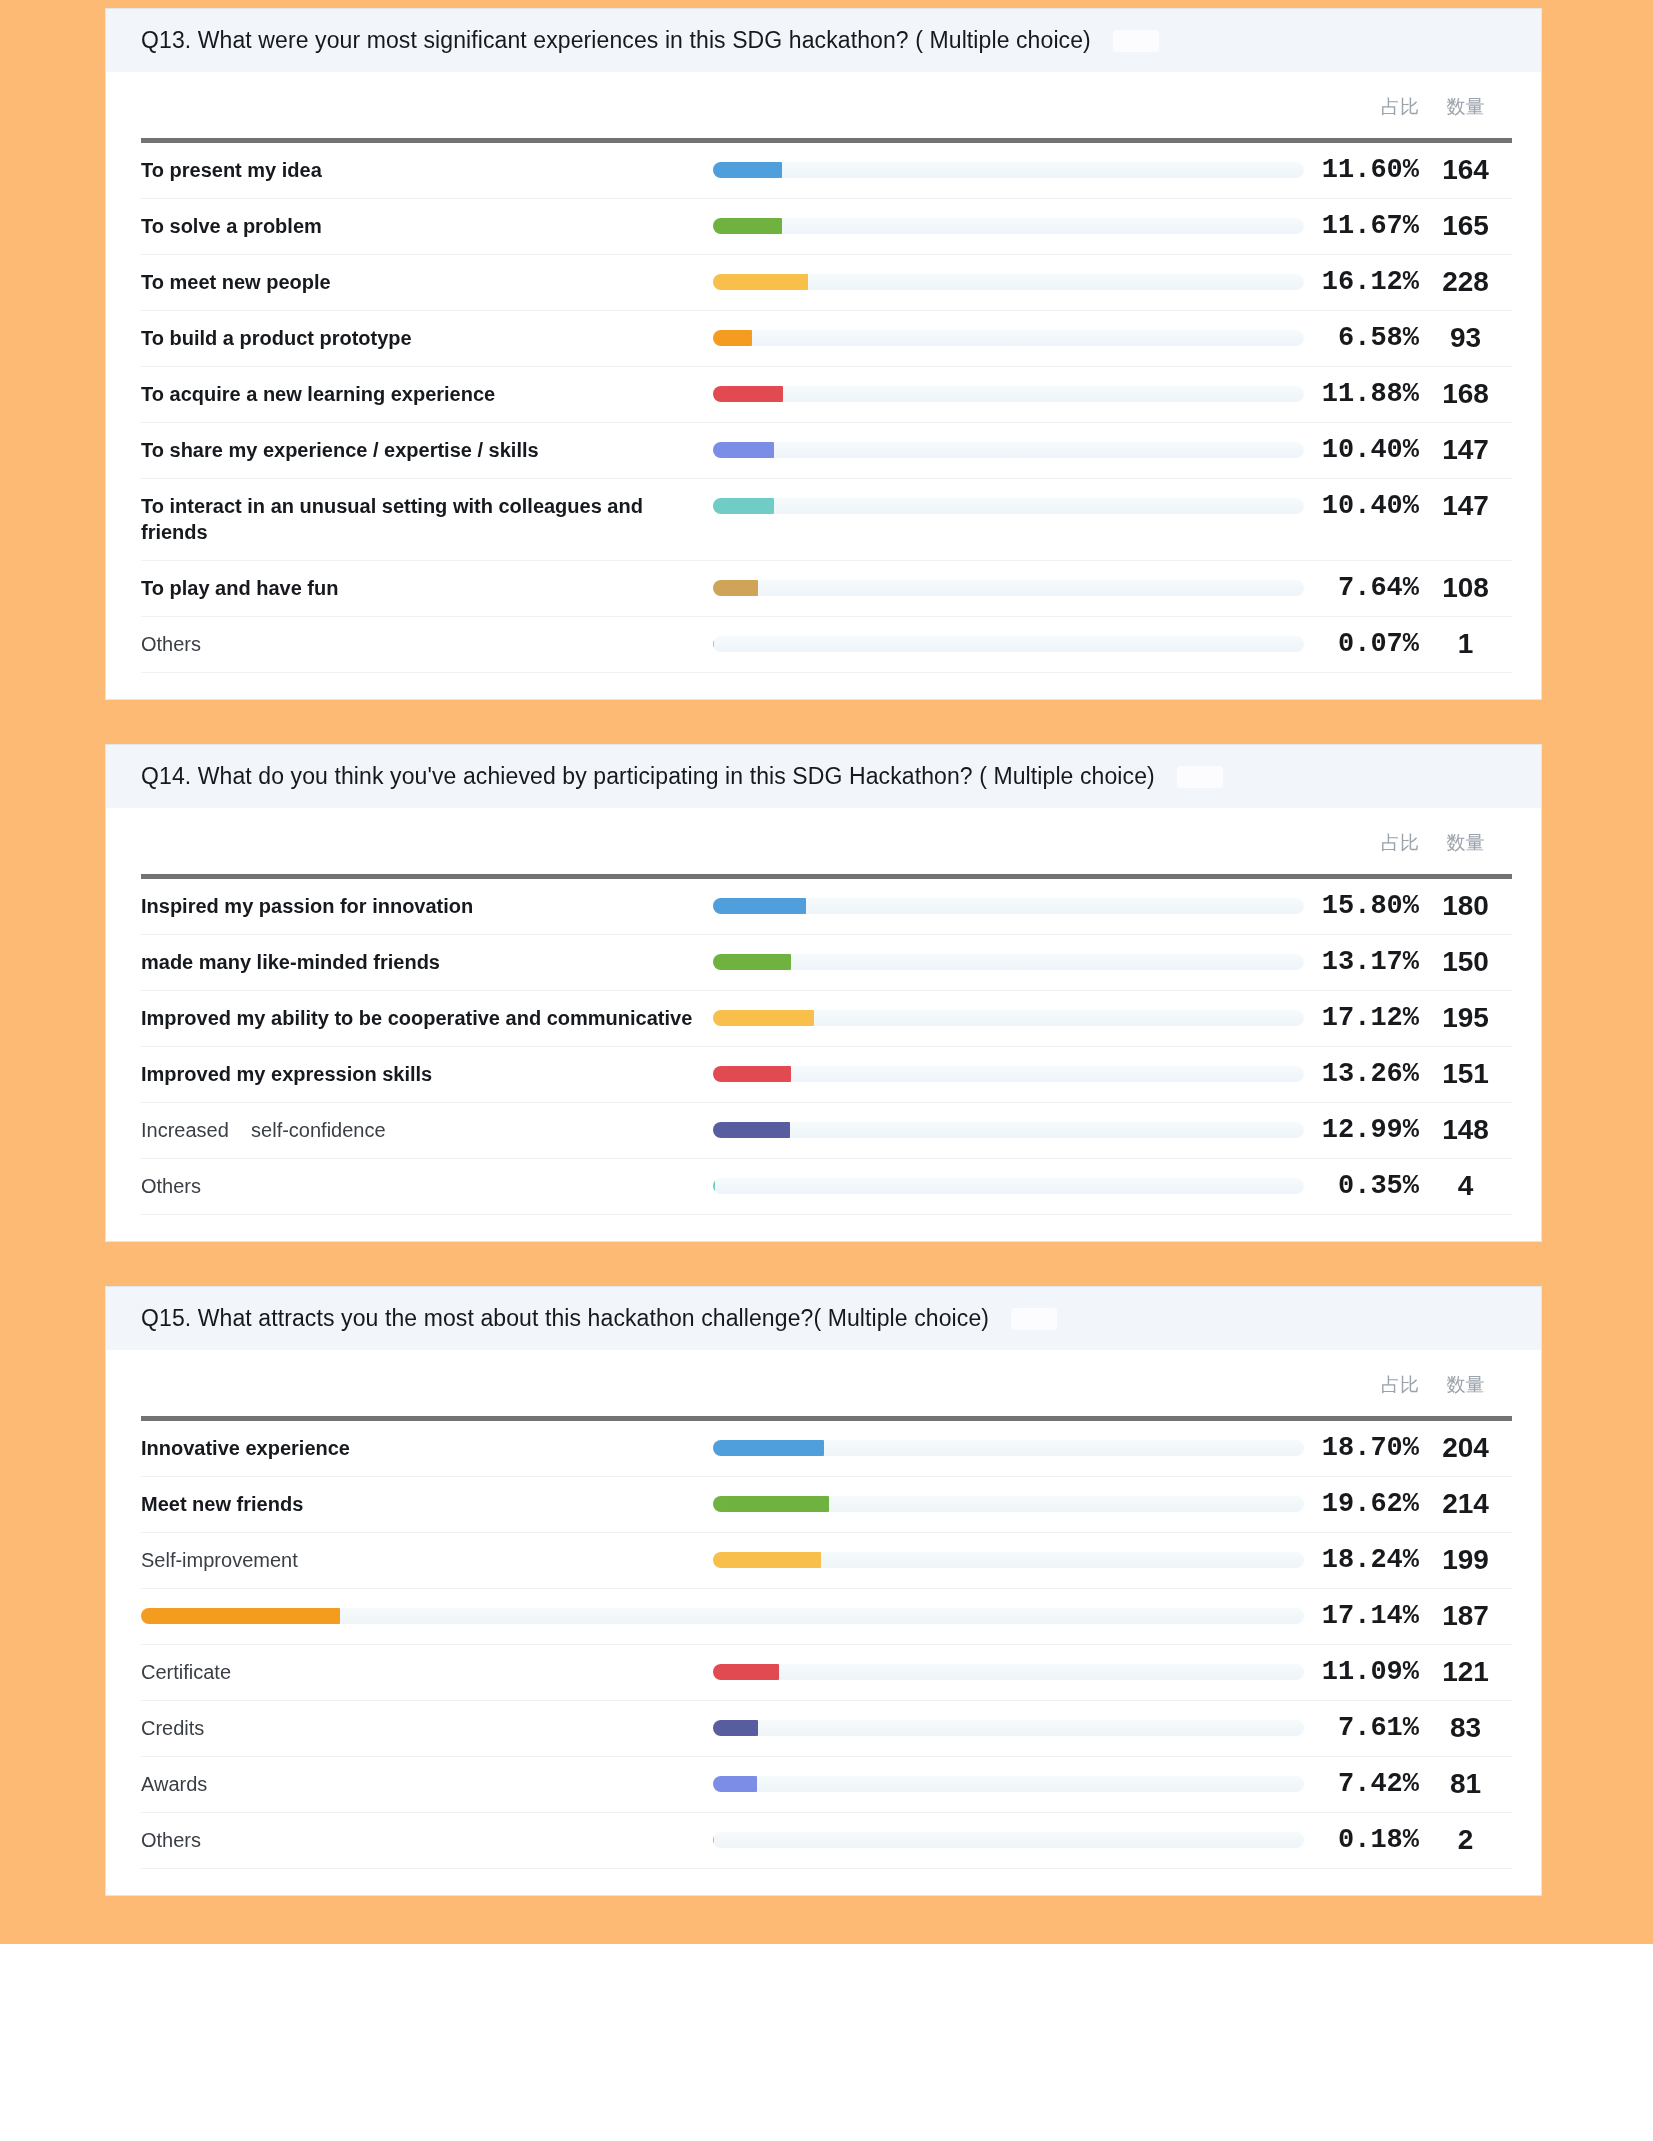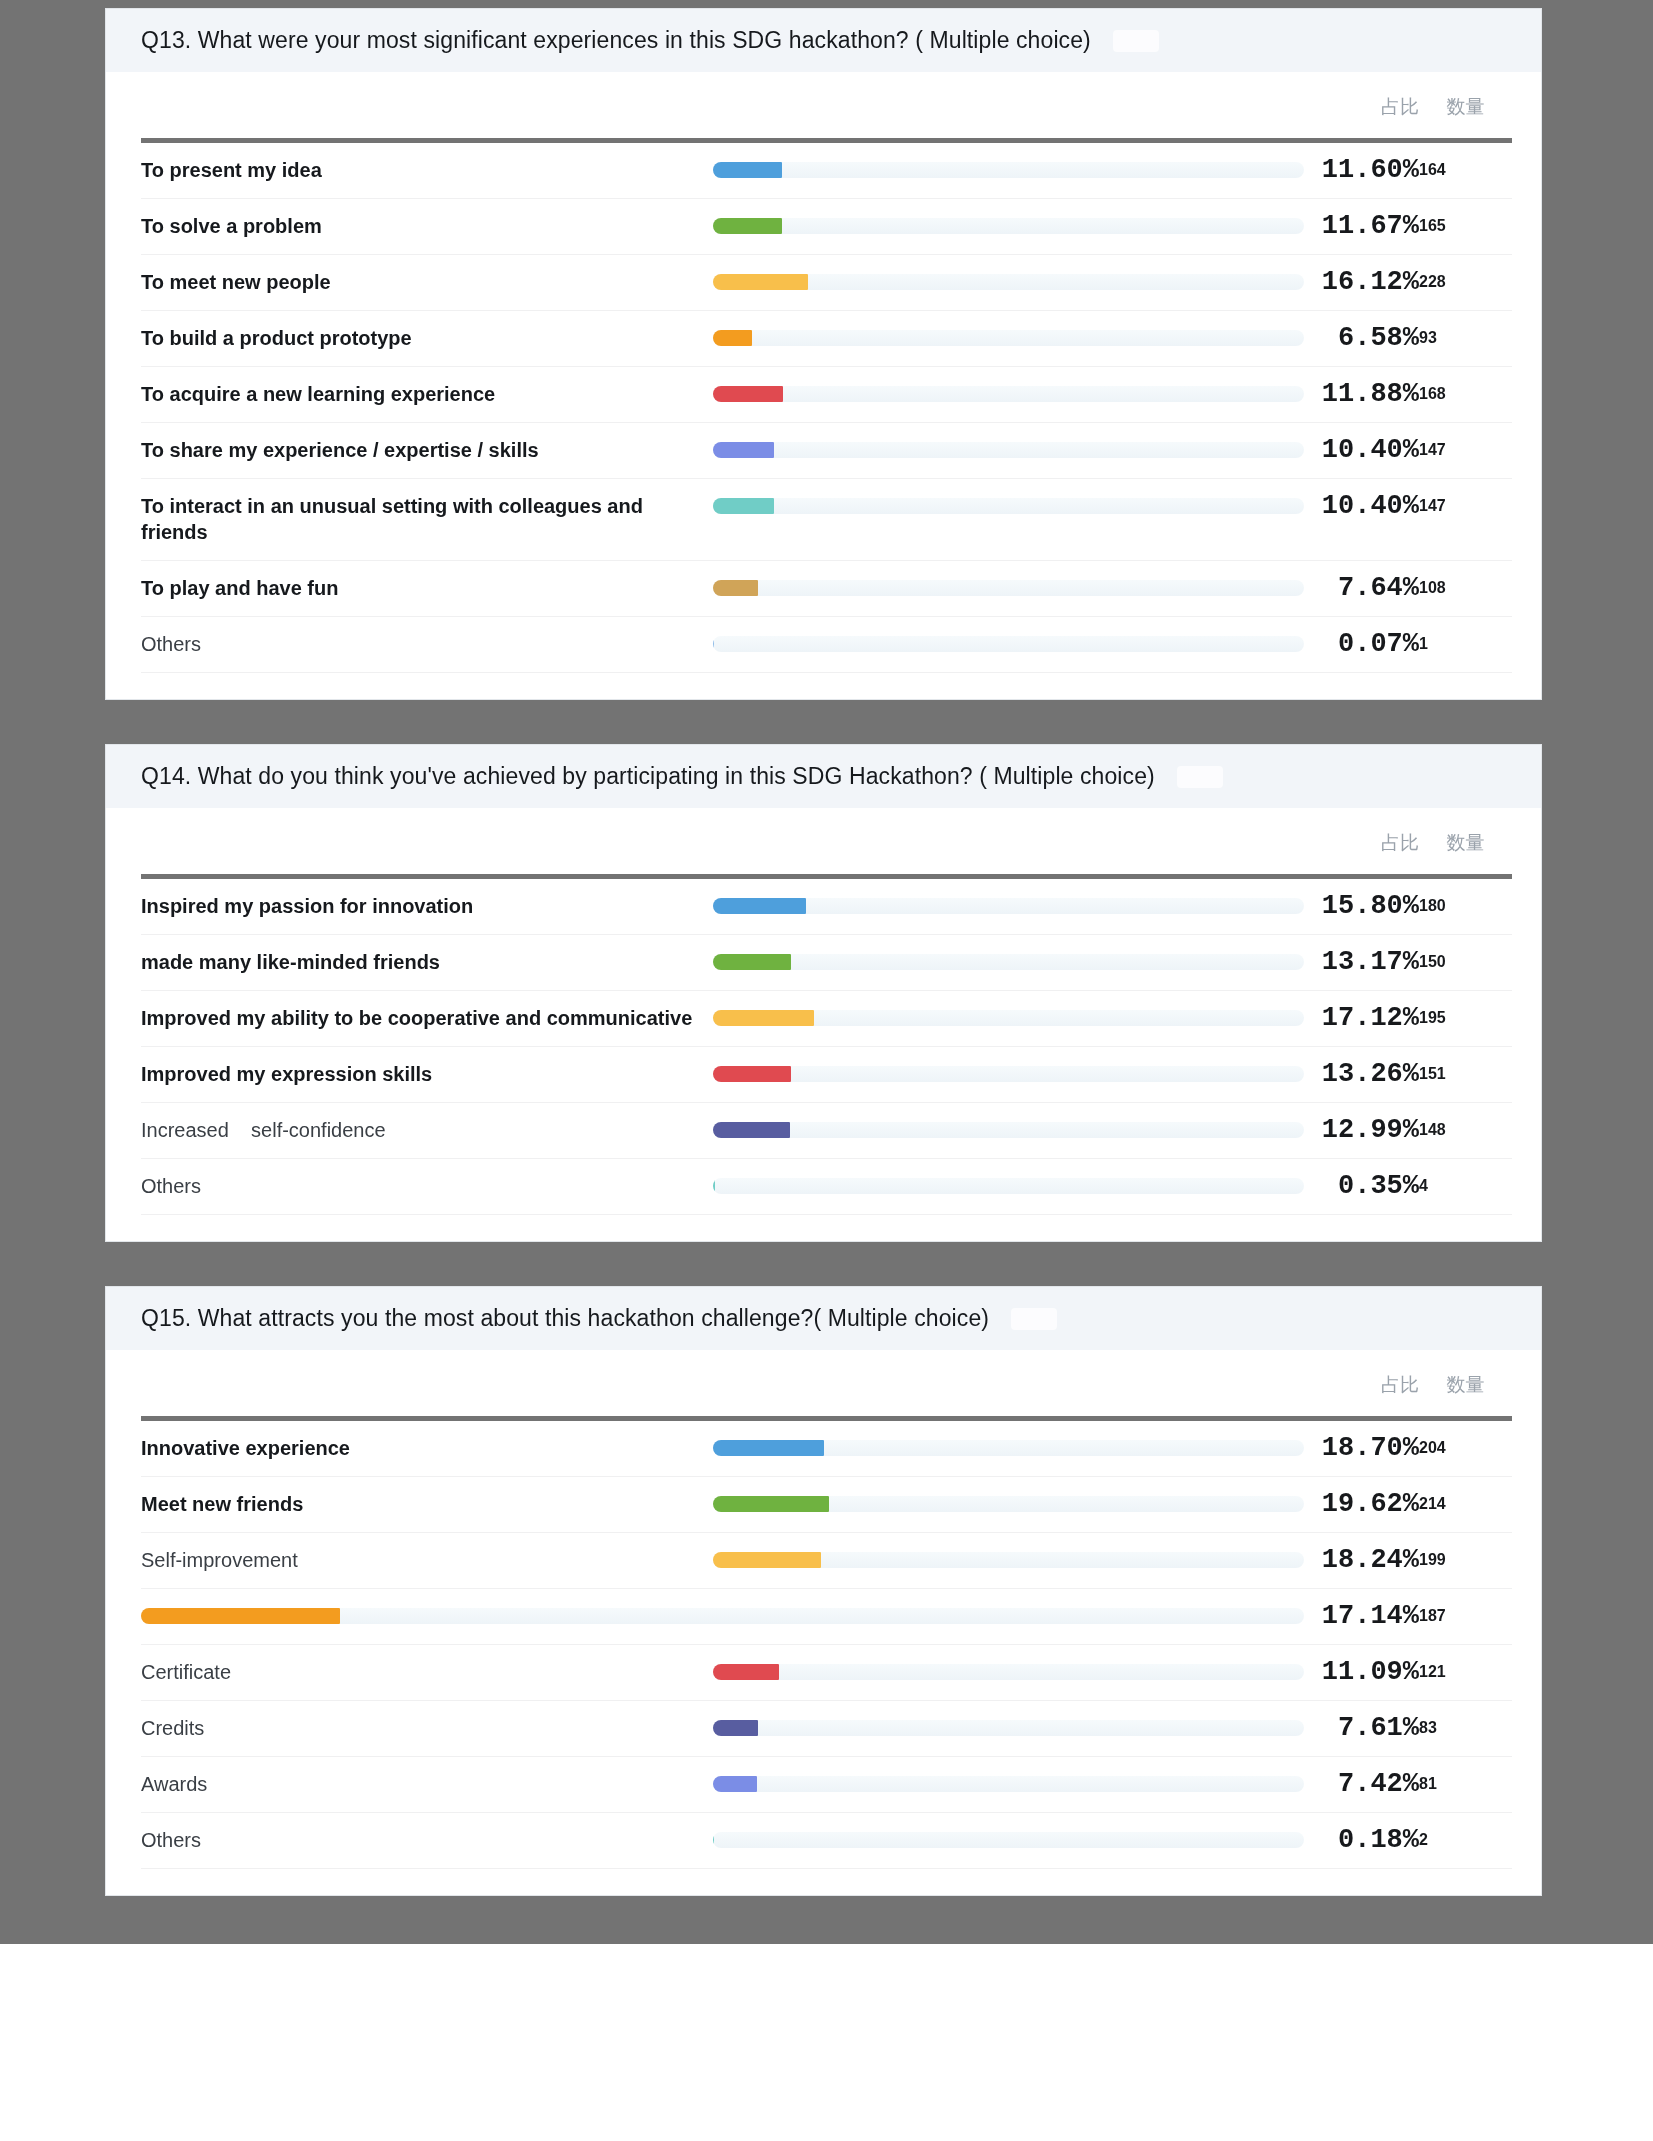--- a/index.html
+++ b/index.html
@@ -5,21 +5,21 @@
   html, body {
     margin: 0;
     padding: 0;
     background: #ffffff;
     font-family: "Liberation Sans", "DejaVu Sans", sans-serif;
   }
   .page {
     width: 1653px;
     padding-top: 8px;
     padding-bottom: 4px;
-    background: #737373;
+    background: #fdba74;
   }
   .panel {
     width: 1437px;
     margin: 0 0 44px 105px;
     border: 1px solid #e2e6ea;
     background: #ffffff;
     box-sizing: border-box;
   }
   .panel-header {
     background: #f2f5f9;
@@ -92,22 +92,22 @@
     width: 115px;
     text-align: right;
     font-size: 27px;
     line-height: 26px;
     font-weight: 700;
     color: #17191c;
     font-family: Liberation Mono, monospace;
   }
   .row-count {
     width: 93px;
-    text-align: left;
-    font-size: 16px;
+    text-align: center;
+    font-size: 28px;
     line-height: 26px;
     font-weight: 700;
     color: #17191c;
   }
 </style>
 </head>
 <body>
 
 <div class="page">
   <section class="panel">

